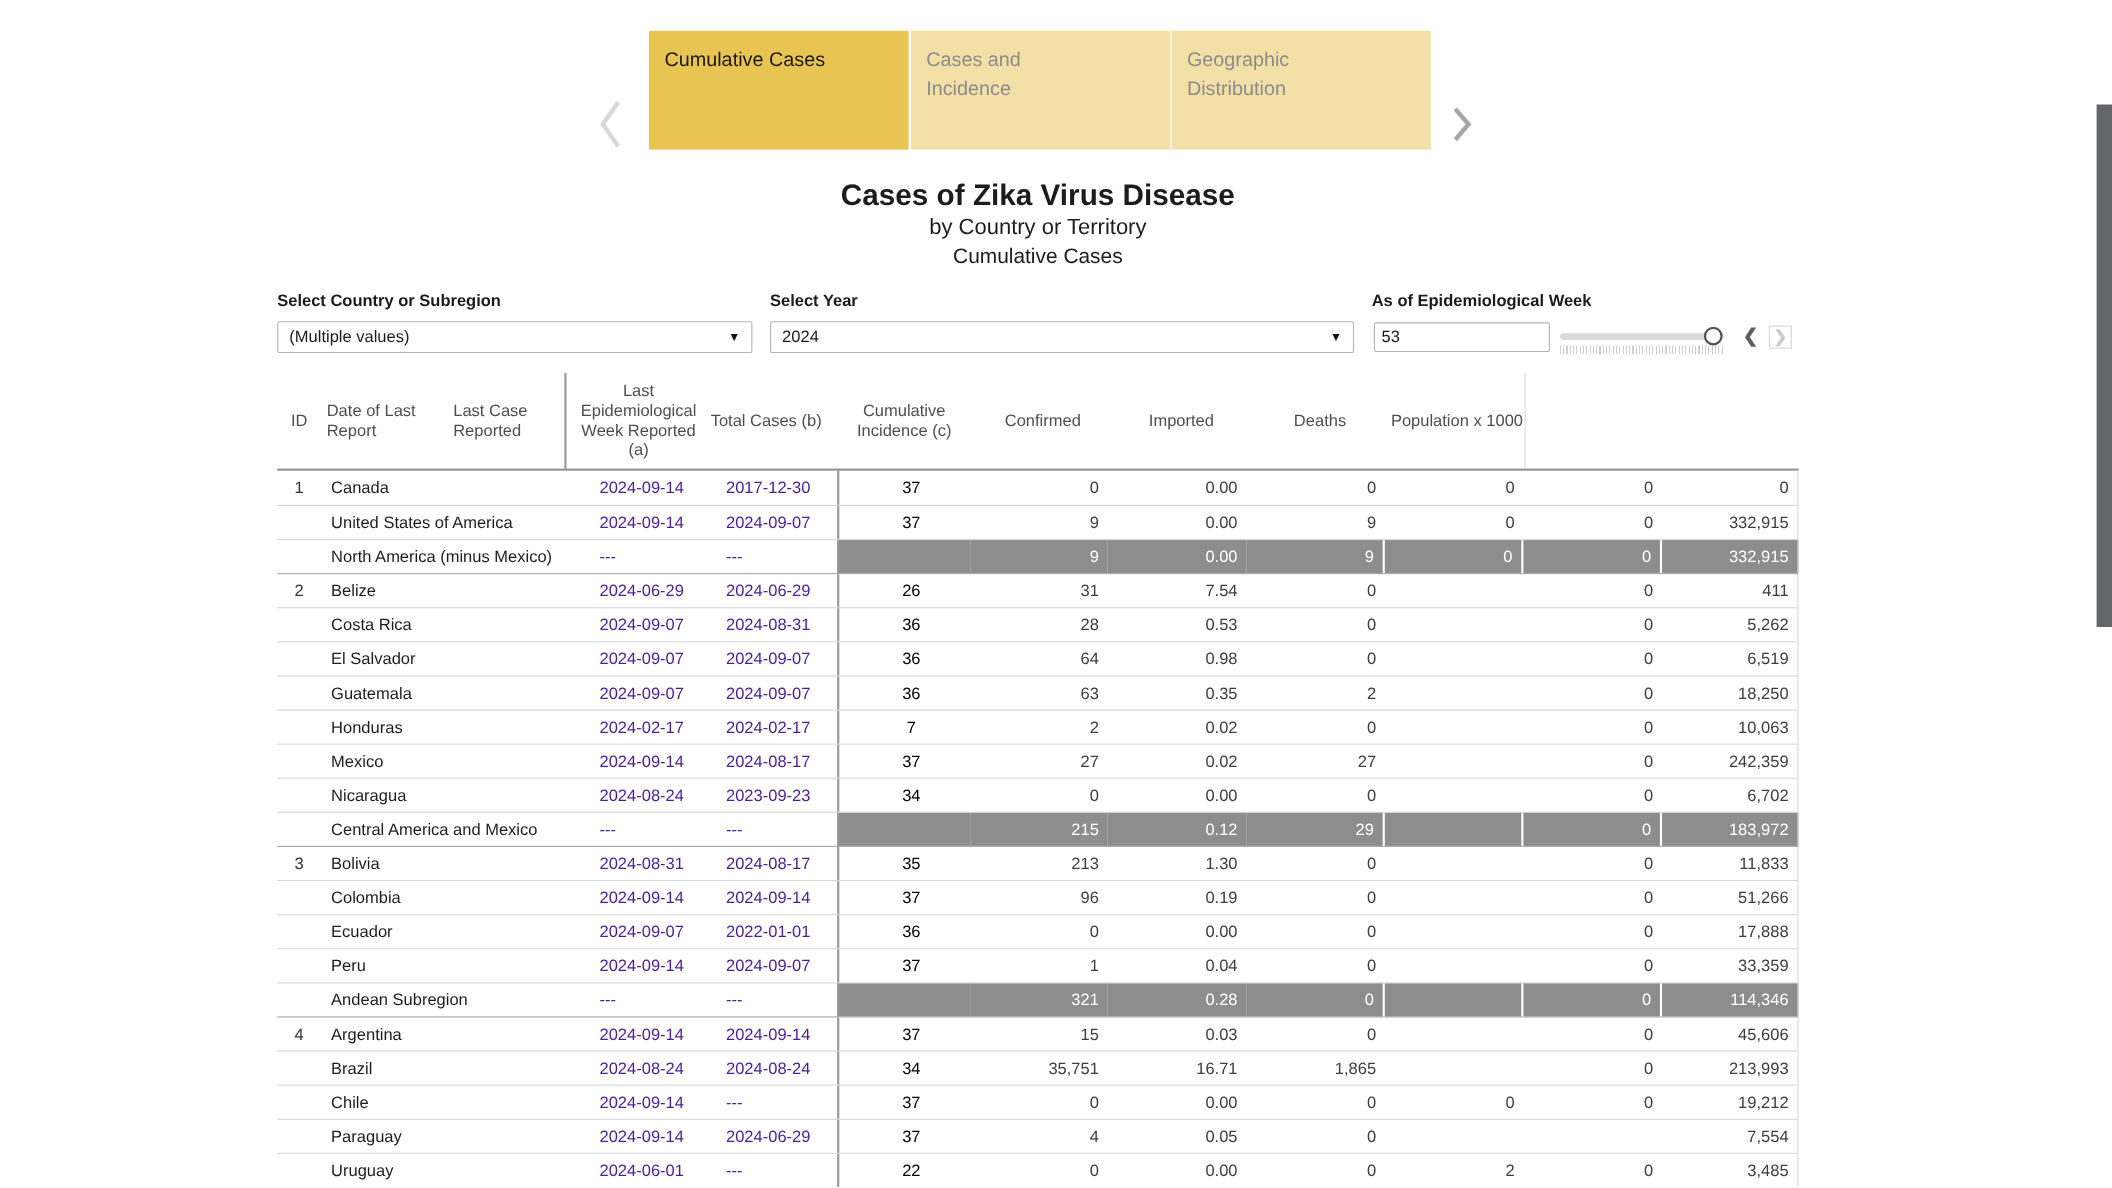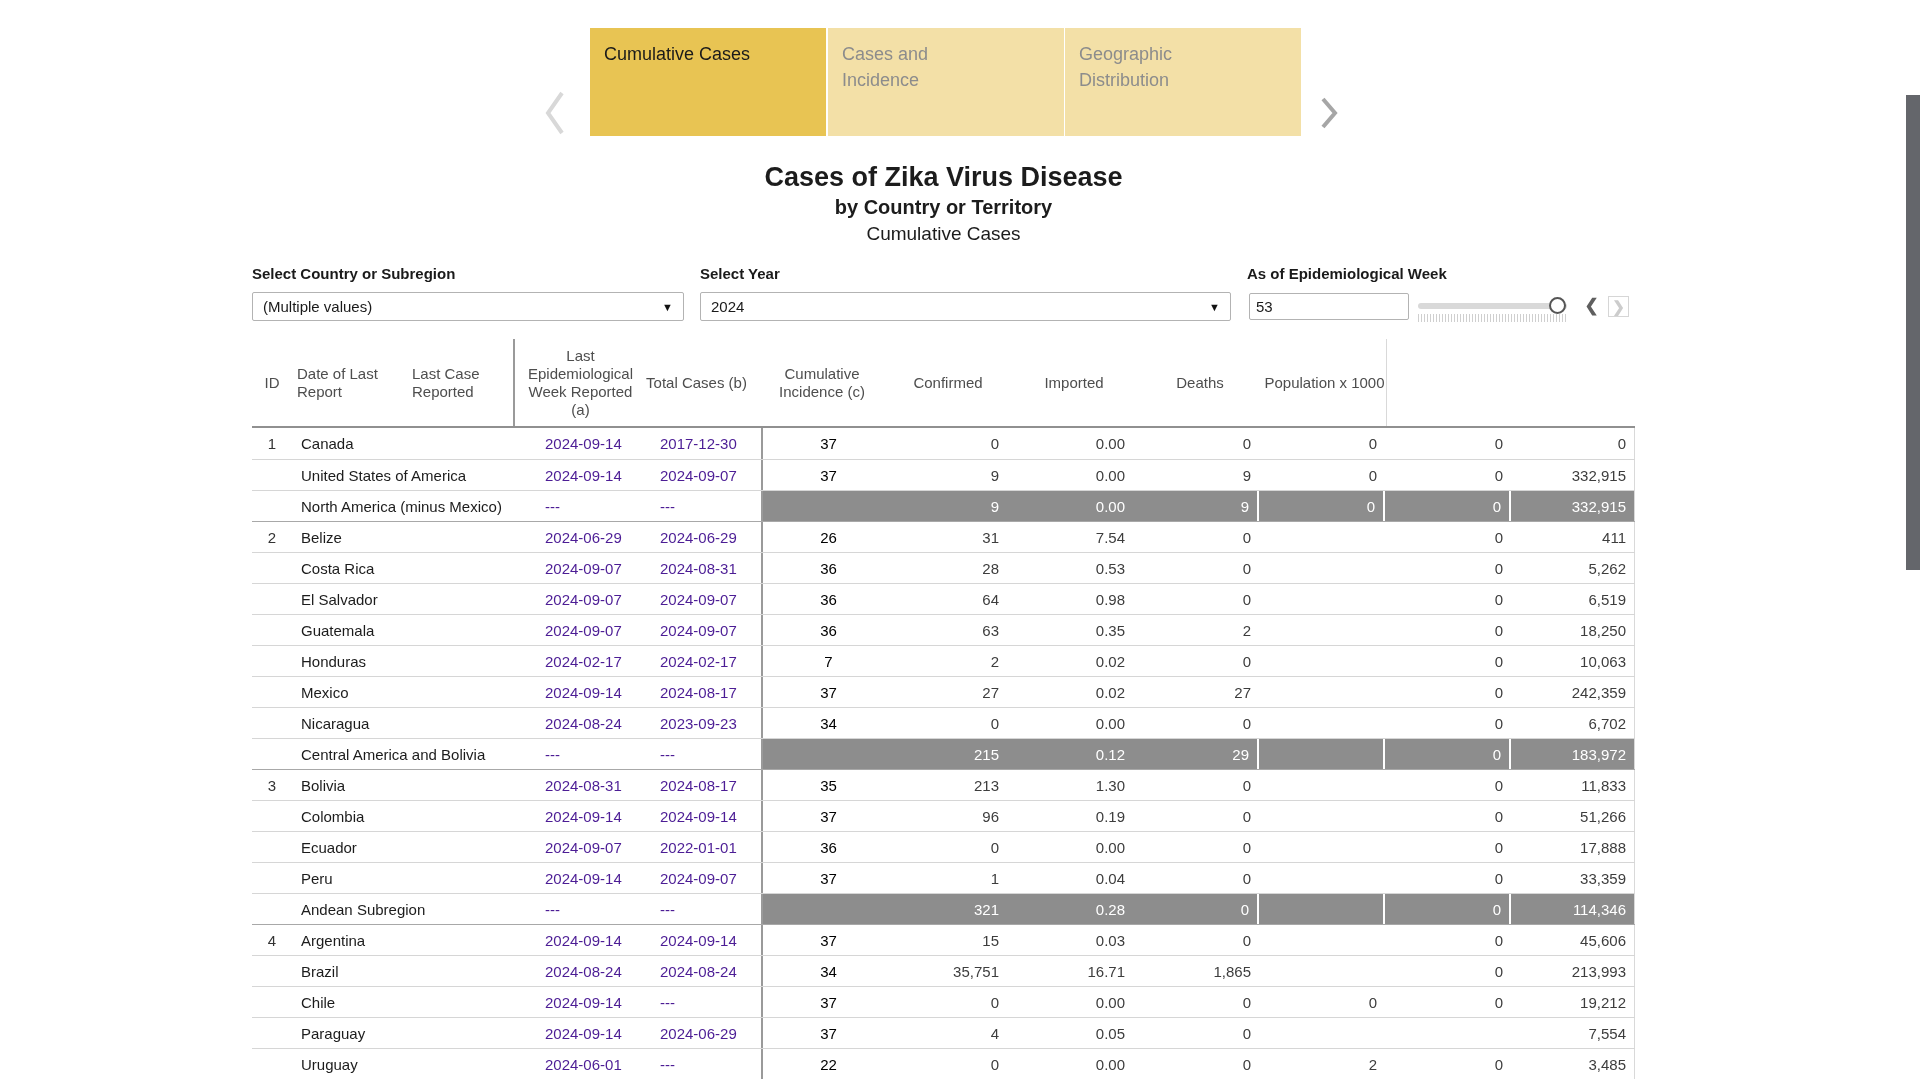--- a/index.html
+++ b/index.html
@@ -14,21 +14,21 @@
   .tab .tlabel { display:block; width:150px; }
   .tab.active { background:#e8c453; color:#1a1a1a; }
   .tab.inactive { background:#f3e0a7; color:#8c8c8c; }
   .tab1 { left:50px; } .tab2 { left:288px; } .tab3 { left:525px; }
   .nav-arrow { position:absolute; top:58px; width:30px; height:56px; }
   .nav-prev { left:0px; } .nav-next { left:775px; }
 
   
   .titleblock { position:absolute; left:252px; top:160px; width:1383px; text-align:center; color:#1c1c1c; }
   .t1 { font-size:27px; font-weight:bold; line-height:34px; }
-  .t2 { font-size:20px; line-height:27px;font-weight:bold; }
+  .t2 { font-size:20px; line-height:27px; }
   .t3 { font-size:19px; line-height:26px; }
 
   
   .flabel { position:absolute; top:265px; font-size:15px; font-weight:bold; color:#1a1a1a; }
   .l1 { left:252px; } .l2 { left:700px; } .l3 { left:1247px; }
   .dropdown { position:absolute; top:292px; height:29px; background:#fff;
     border:1px solid #b3b3b3; border-radius:2px; font-size:15px; color:#1a1a1a;
     display:flex; align-items:center; padding:0 10px; cursor:pointer; }
   .dd1 { left:252px; width:432px; } .dd2 { left:700px; width:531px; }
   .dd-arrow { margin-left:auto; font-size:11px; color:#111; }
@@ -271,21 +271,21 @@
           <div class="tc c-week">34</div>
           <div class="tc c-total num">0</div>
           <div class="tc c-ci num">0.00</div>
           <div class="tc c-confirmed num">0</div>
           <div class="tc c-imported num"></div>
           <div class="tc c-deaths num">0</div>
           <div class="tc c-pop num">6,702</div>
         </div>
         <div class="trow subtotal">
           <div class="tc c-id"></div>
-          <div class="tc c-country">Central America and Bolivia</div>
+          <div class="tc c-country">Central America and Mexico</div>
           <div class="tc c-date">---</div>
           <div class="tc c-lastcase">---</div>
           <div class="tc c-week gray"></div>
           <div class="tc c-total num gray">215</div>
           <div class="tc c-ci num gray">0.12</div>
           <div class="tc c-confirmed num gray">29</div>
           <div class="tc c-imported num gray"></div>
           <div class="tc c-deaths num gray">0</div>
           <div class="tc c-pop num gray">183,972</div>
         </div>

